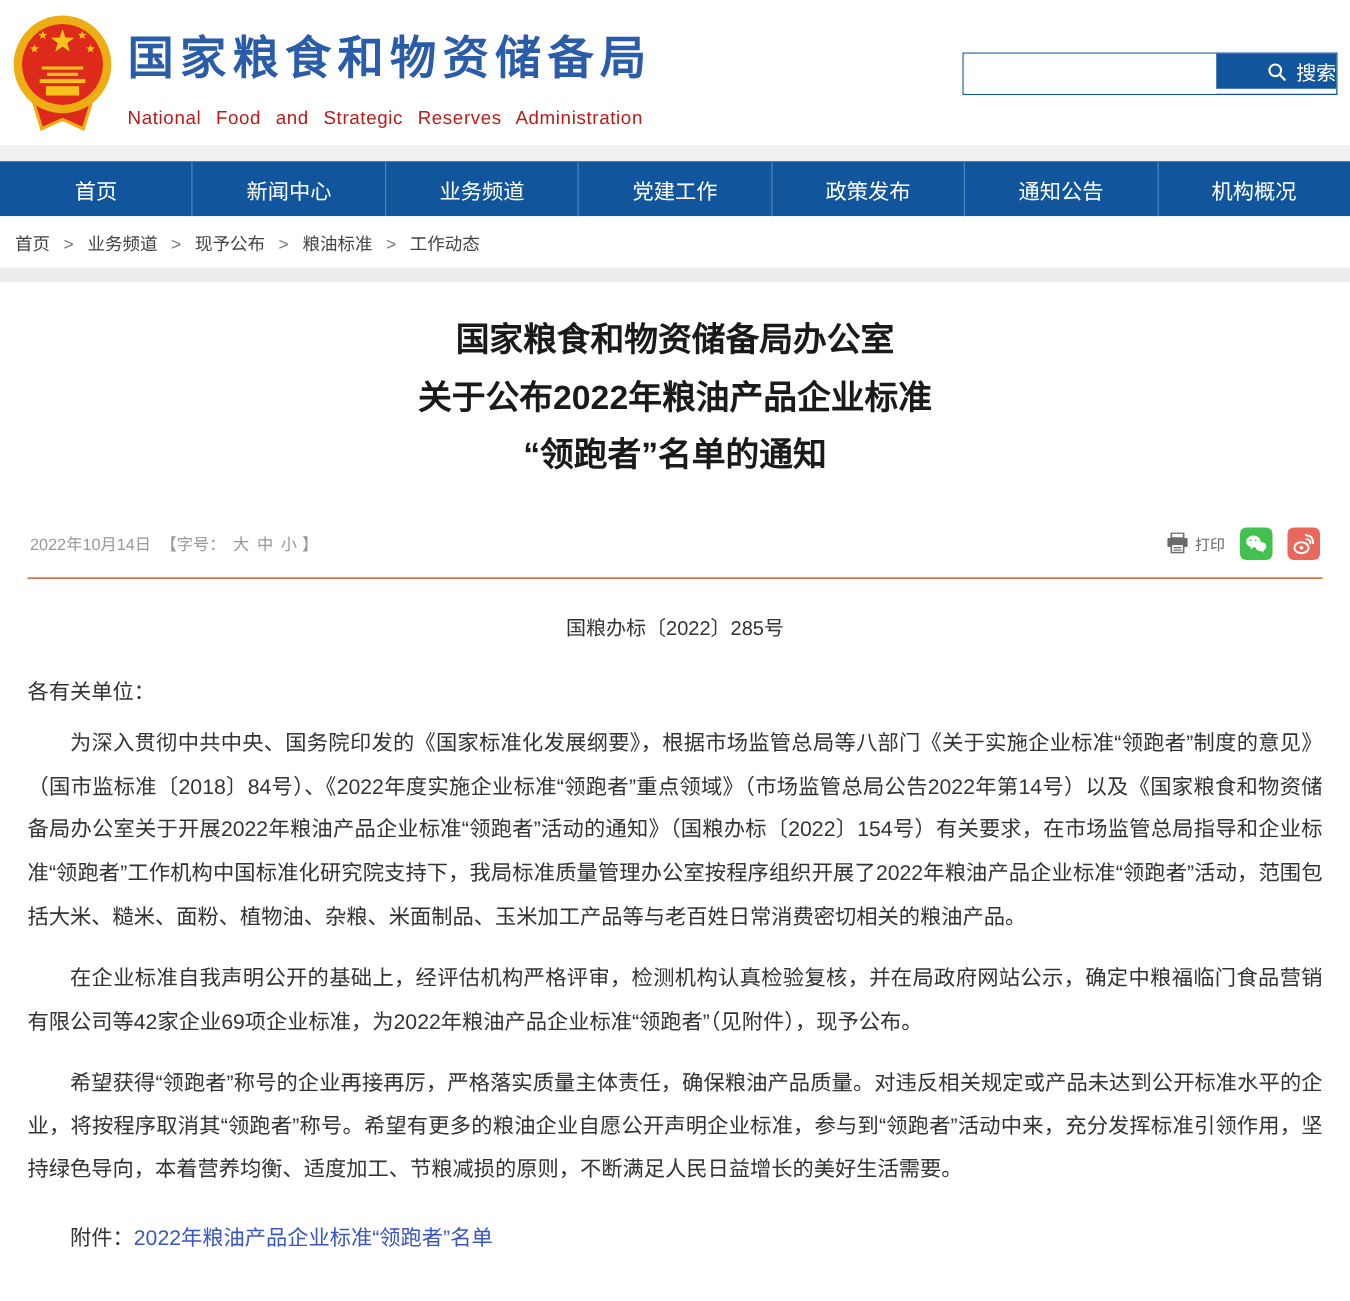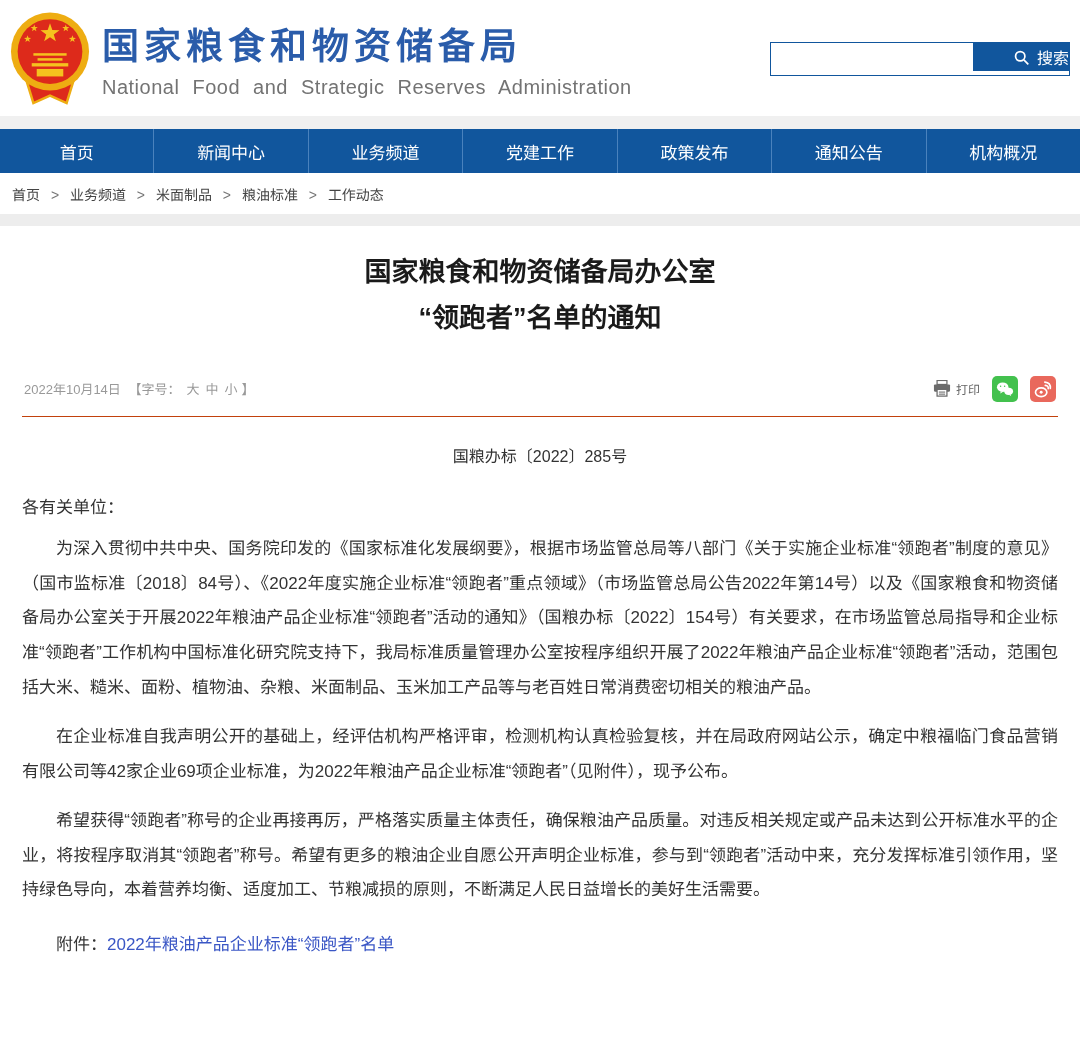--- a/index.html
+++ b/index.html
@@ -5,21 +5,21 @@
   * { margin:0; padding:0; box-sizing:border-box; }
   html,body { background:#f3f3f3; }
   body { width:1080px; font-family:"Liberation Sans","DejaVu Sans",sans-serif; color:#333; }
   .page { width:1080px; background:#fff; min-height:1041px; }
 
   
   .site-header { position:relative; height:116px; background:#fff; }
   .emblem { position:absolute; left:8px; top:10px; width:84px; height:98px; }
   .site-titles { position:absolute; left:102px; top:16px; }
   .site-title-cn { font-size:37px; font-weight:bold; color:#2a5caa; letter-spacing:5px; }
-  .site-title-en { margin-top:6px; font-size:20px; color:#737373; word-spacing:7px; letter-spacing:0.5px; }
+  .site-title-en { margin-top:16px; font-size:15px; color:#b91c1c; word-spacing:7px; letter-spacing:0.5px; }
   .search-bar { position:absolute; right:10px; top:42px; display:flex; border:1px solid #11569d; }
   .search-input { width:202px; height:32px; border:none; outline:none; padding:0 8px; font-size:14px; }
   .search-button { width:96px; height:28px; border:none; background:#11569d; color:#fff; font-size:16px;
     display:flex; align-items:center; justify-content:flex-end; gap:7px; cursor:pointer; }
 
   
   .gray-strip { height:13px; background:#f0f0f0; }
   .main-nav { display:flex; height:44px; background:#11569d; }
   .nav-item { flex:1; display:flex; align-items:center; justify-content:center; color:#fff;
     font-size:17px; cursor:pointer; border-right:1px solid #4a82bd; }
@@ -102,33 +102,34 @@
     <div class="nav-item">政策发布</div>
     <div class="nav-item">通知公告</div>
     <div class="nav-item">机构概况</div>
   </nav>
 
   <div class="breadcrumb">
     <span class="crumb">首页</span>
     <span class="crumb-sep">&gt;</span>
     <span class="crumb">业务频道</span>
     <span class="crumb-sep">&gt;</span>
-    <span class="crumb">米面制品</span>
+    <span class="crumb">现予公布</span>
     <span class="crumb-sep">&gt;</span>
     <span class="crumb">粮油标准</span>
     <span class="crumb-sep">&gt;</span>
     <span class="crumb">工作动态</span>
   </div>
 
   <div class="band"></div>
 
   <main class="article">
 
     <h1 class="doc-title">
       <div>国家粮食和物资储备局办公室</div>
+      <div>关于公布2022年粮油产品企业标准</div>
       <div>“领跑者”名单的通知</div>
     </h1>
 
     <div class="meta-row">
       <div class="meta-left">
         <span>2022年10月14日</span>
         <span>【字号：</span><span class="fontsize-opt">大</span><span class="fontsize-opt">中</span><span class="fontsize-opt">小</span><span>】</span>
       </div>
       <div class="meta-right">
         <span class="print-button">

